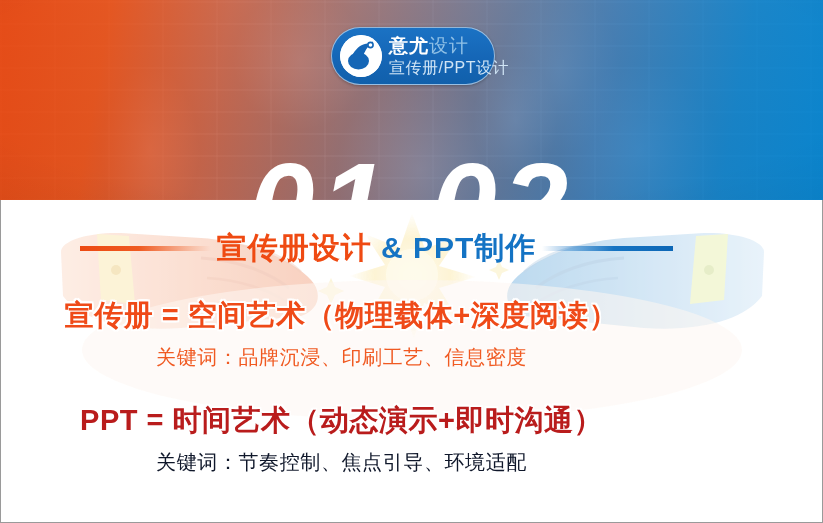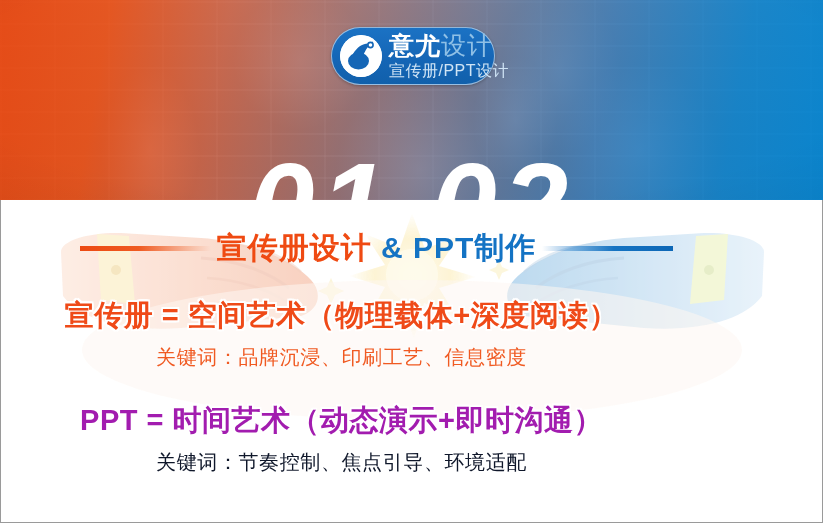--- a/index.html
+++ b/index.html
@@ -115,21 +115,21 @@
   }
   .logo-mark svg { display:block; }
   .logo-text {
     margin-left: 7px;
     display: flex;
     flex-direction: column;
     justify-content: center;
     line-height: 1;
   }
   .logo-main {
-    font-size: 25px;
+    font-size: 19px;
     font-weight: 700;
     color: #ffffff;
     letter-spacing: 1px;
     white-space: nowrap;
   }
   .logo-main .dim { color: #8fc0e6; font-weight: 400; }
   .logo-sub {
     margin-top: 5px;
     font-size: 16px;
     color: #cfe4f5;
@@ -211,21 +211,21 @@
   }
   .stmt-orange {
     color: #ef4a18;
     text-shadow:
       -1.6px -1.6px 0 #fff,  1.6px -1.6px 0 #fff,
       -1.6px  1.6px 0 #fff,  1.6px  1.6px 0 #fff,
        0 -1.8px 0 #fff, 0 1.8px 0 #fff,
       -1.8px 0 0 #fff, 1.8px 0 0 #fff;
   }
   .stmt-blue {
-    color: #a21caf;
+    color: #b91c1c;
     text-shadow:
       -1.6px -1.6px 0 #fff,  1.6px -1.6px 0 #fff,
       -1.6px  1.6px 0 #fff,  1.6px  1.6px 0 #fff,
        0 -1.8px 0 #fff, 0 1.8px 0 #fff,
       -1.8px 0 0 #fff, 1.8px 0 0 #fff;
   }
   .kw {
     margin-top: 11px;
     font-size: 20px;
     font-weight: 400;

